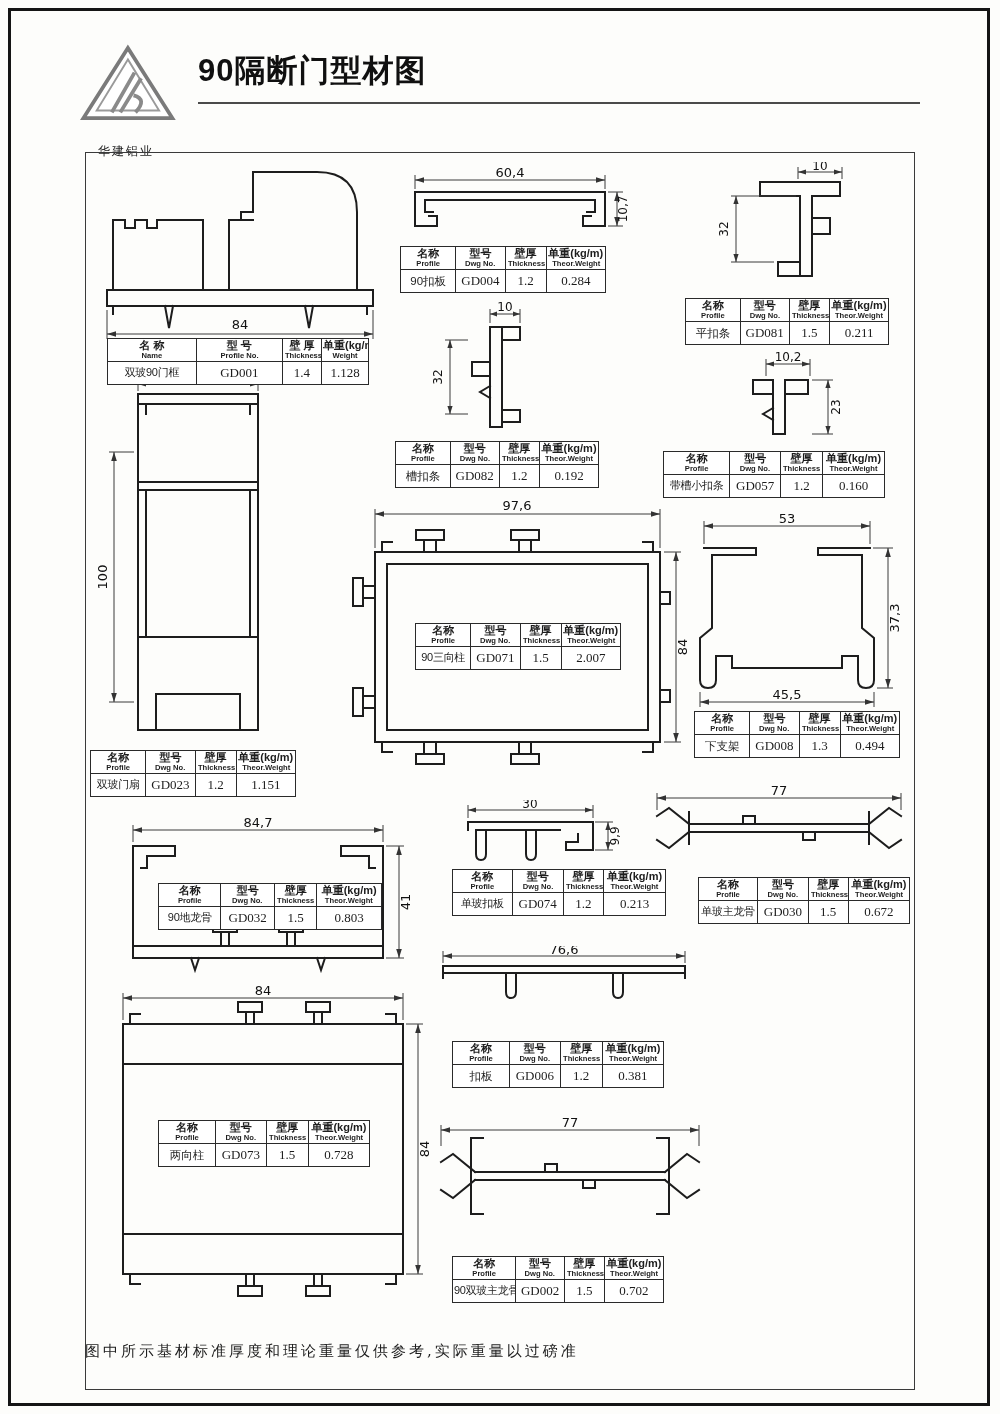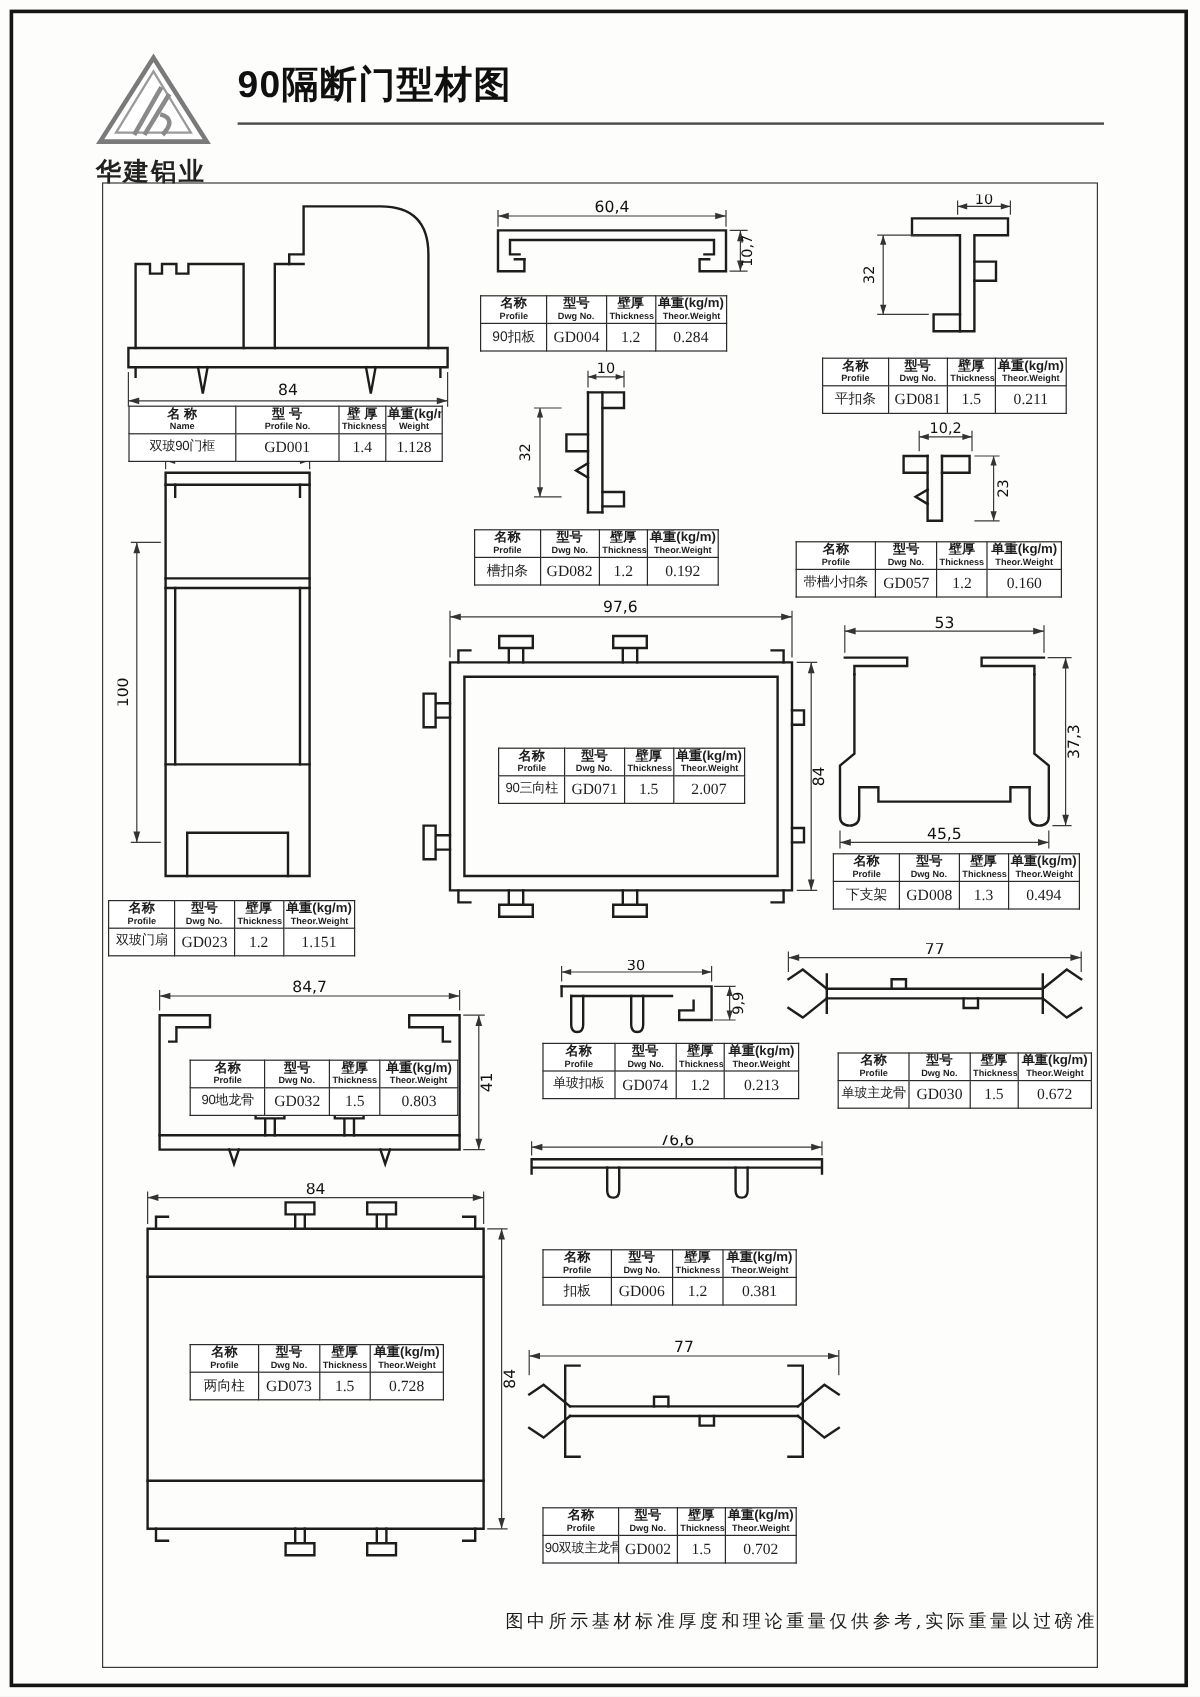--- a/index.html
+++ b/index.html
@@ -4,22 +4,22 @@
 <style>
   *{margin:0;padding:0;box-sizing:border-box}
   html,body{background:#e9e9e9}
   body{font-family:"Liberation Sans",sans-serif;color:#111}
   .sheet{position:relative;width:1000px;height:1414px;margin:0 auto;background:#fdfdfb;overflow:hidden}
   .outer-frame{position:absolute;left:8px;top:8px;width:982px;height:1398px;border:3px solid #151515}
   .content-frame{position:absolute;left:85px;top:152px;width:830px;height:1238px;border:1px solid #3a3a3a}
   .page-title{position:absolute;left:198px;top:50px;font-size:31px;font-weight:700;letter-spacing:1px;color:#101010}
   .title-rule{position:absolute;left:198px;top:102px;width:722px;border-top:2px solid #4a4a4a}
   .logo-wrap{position:absolute;left:66px;top:44px;width:120px;text-align:center}
-  .logo-text{margin-top:0;font-size:21px;font-weight:700;letter-spacing:2px;color:#222}
-  .footer-note{position:absolute;left:85px;top:1342px;width:830px;text-align:right;
+  .logo-text{margin-top:15px;font-size:12px;font-weight:400;letter-spacing:2px;color:#222}
+  .footer-note{position:absolute;left:85px;top:1342px;width:830px;text-align:left;
     font-family:"DejaVu Serif",serif;font-size:15px;font-weight:500;letter-spacing:3px;color:#1c1c1c}
 
   
   .draw{position:absolute}
   .draw .pl{stroke:#1d1d1d;stroke-width:2;fill:none;stroke-linecap:square;stroke-linejoin:miter}
   .draw .dim{stroke:#3a3a3a;stroke-width:1;fill:none}
   .draw .arr{fill:#333;stroke:none}
   .draw .dimt{font-size:13px;fill:#111;font-family:"DejaVu Sans",sans-serif;font-weight:500}
   .draw .dimt.sm{font-size:12px}
 

